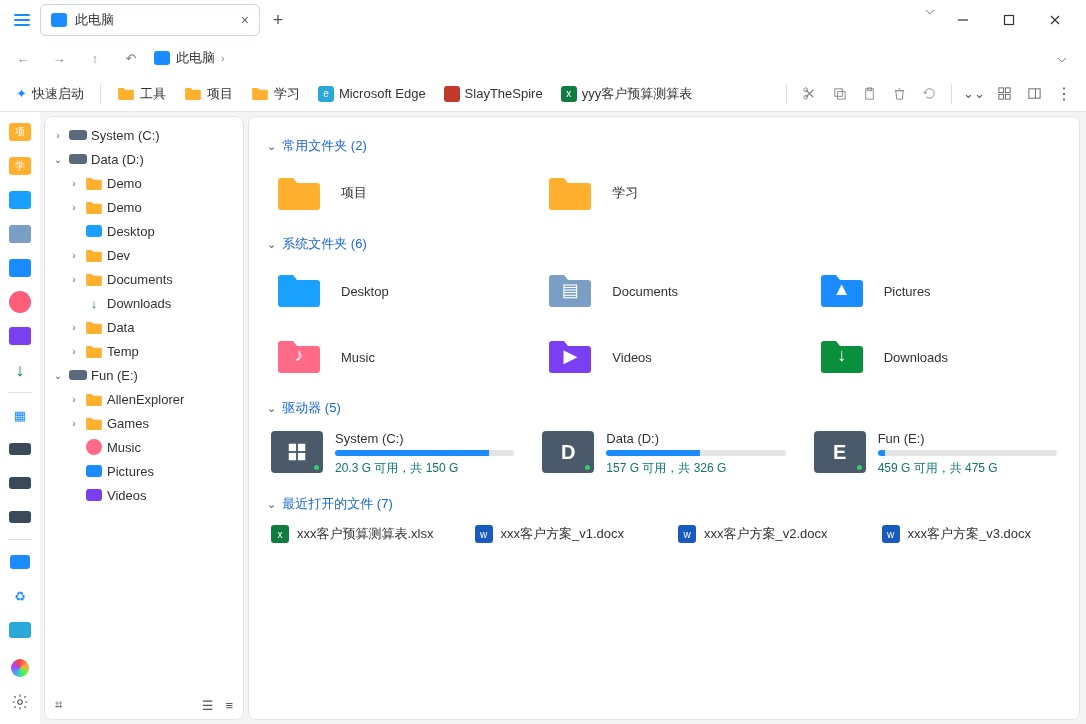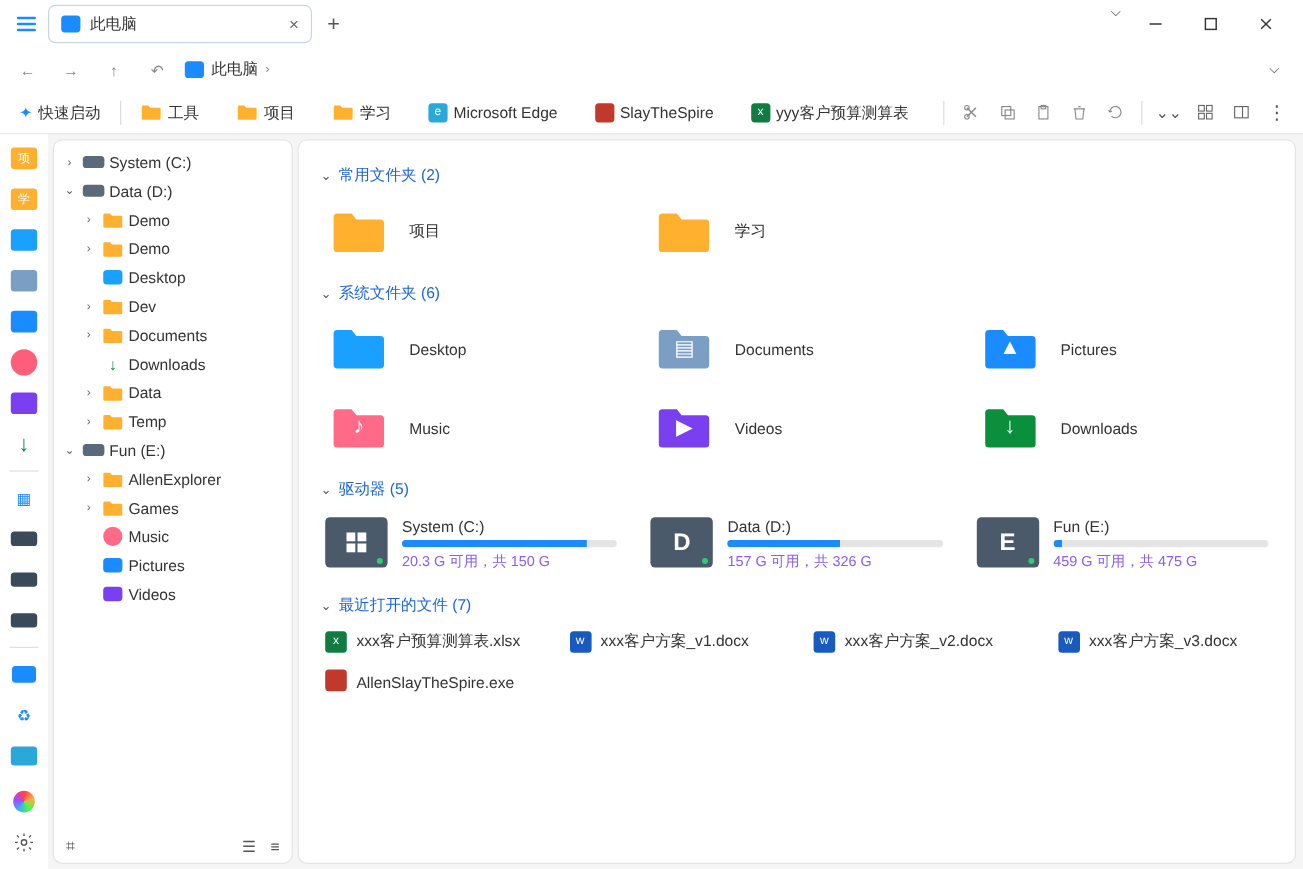--- a/index.html
+++ b/index.html
@@ -52,21 +52,21 @@
 .grid3 { display: grid; grid-template-columns: repeat(3, 1fr); gap: 10px 20px; margin-bottom: 14px; }
 .folder-card { display: flex; align-items: center; gap: 14px; padding: 4px; cursor: pointer; border-radius: 6px; }
 .big-ico { width: 56px; height: 48px; display: flex; align-items: center; justify-content: center; }
 
 .drive-card { display: flex; gap: 12px; align-items: flex-start; cursor: pointer; padding: 4px; border-radius:6px; }
 .drive-ico { width: 52px; height: 42px; border-radius: 4px; display: flex; align-items: center; justify-content: center; color: #fff; font-size: 20px; font-weight: 600; position: relative; }
 .drive-ico::after { content:""; position:absolute; bottom:3px; right:4px; width:5px; height:5px; border-radius:50%; background:#2ecc71; }
 .drive-info { flex: 1; display: flex; flex-direction: column; gap: 4px; }
 .drive-bar { height: 6px; background: #e5e5e5; border-radius: 3px; overflow: hidden; }
 .drive-fill { height: 100%; background: #1a8cff; }
-.drive-sub { color: #8b5cf6; font-size: 12px; }
+.drive-sub { color: #0f766e; font-size: 12px; }
 
 .recent-grid { display: grid; grid-template-columns: repeat(4, 1fr); gap: 10px 20px; }
 .recent-item { display: flex; align-items: center; gap: 8px; cursor: pointer; padding: 2px 4px; border-radius:4px; }
 
 
 .sq { border-radius: 3px; display: inline-flex; align-items: center; justify-content: center; }
 </style>
 </head>
 <body>
 
@@ -114,21 +114,21 @@
   </div>
   <span class="addr-chevron">⌵</span>
 </div>
 
 <div class="bookbar">
   <div class="book-item">
     <span style="color:#1a8cff">✦</span>
     <span>快速启动</span>
   </div>
   <div class="book-sep"></div>
-  <div id="bookmarks" style="display:flex;gap:19px">
+  <div id="bookmarks" style="display:flex;gap:6px">
       <div class="book-item">
      <svg width="18" height="15" viewBox="0 0 48 40">
           <path d="M3 8a3 3 0 013-3h12l4 5h20a3 3 0 013 3v21a3 3 0 01-3 3H6a3 3 0 01-3-3z" fill="#ffb02e"></path>
         </svg>
      <span>工具</span>
    </div>
       <div class="book-item">
      <svg width="18" height="15" viewBox="0 0 48 40">
           <path d="M3 8a3 3 0 013-3h12l4 5h20a3 3 0 013 3v21a3 3 0 01-3 3H6a3 3 0 01-3-3z" fill="#ffb02e"></path>
         </svg>
@@ -545,20 +545,16 @@
      <span>xxx客户方案_v1.docx</span>
    </div>
         <div class="recent-item">
      <span><span class="sq" style="width:18px;height:18px;background:#185abd;color:#fff;font-size:10px">w</span></span>
      <span>xxx客户方案_v2.docx</span>
    </div>
         <div class="recent-item">
      <span><span class="sq" style="width:18px;height:18px;background:#185abd;color:#fff;font-size:10px">w</span></span>
      <span>xxx客户方案_v3.docx</span>
    </div>
-        <div class="recent-item">
-     <span><span class="sq" style="width:18px;height:18px;background:#c0392b"></span></span>
-     <span>AllenSlayTheSpire.exe</span>
-   </div>
       </div>
 
   </div>
 </div>
 
 </body></html>

